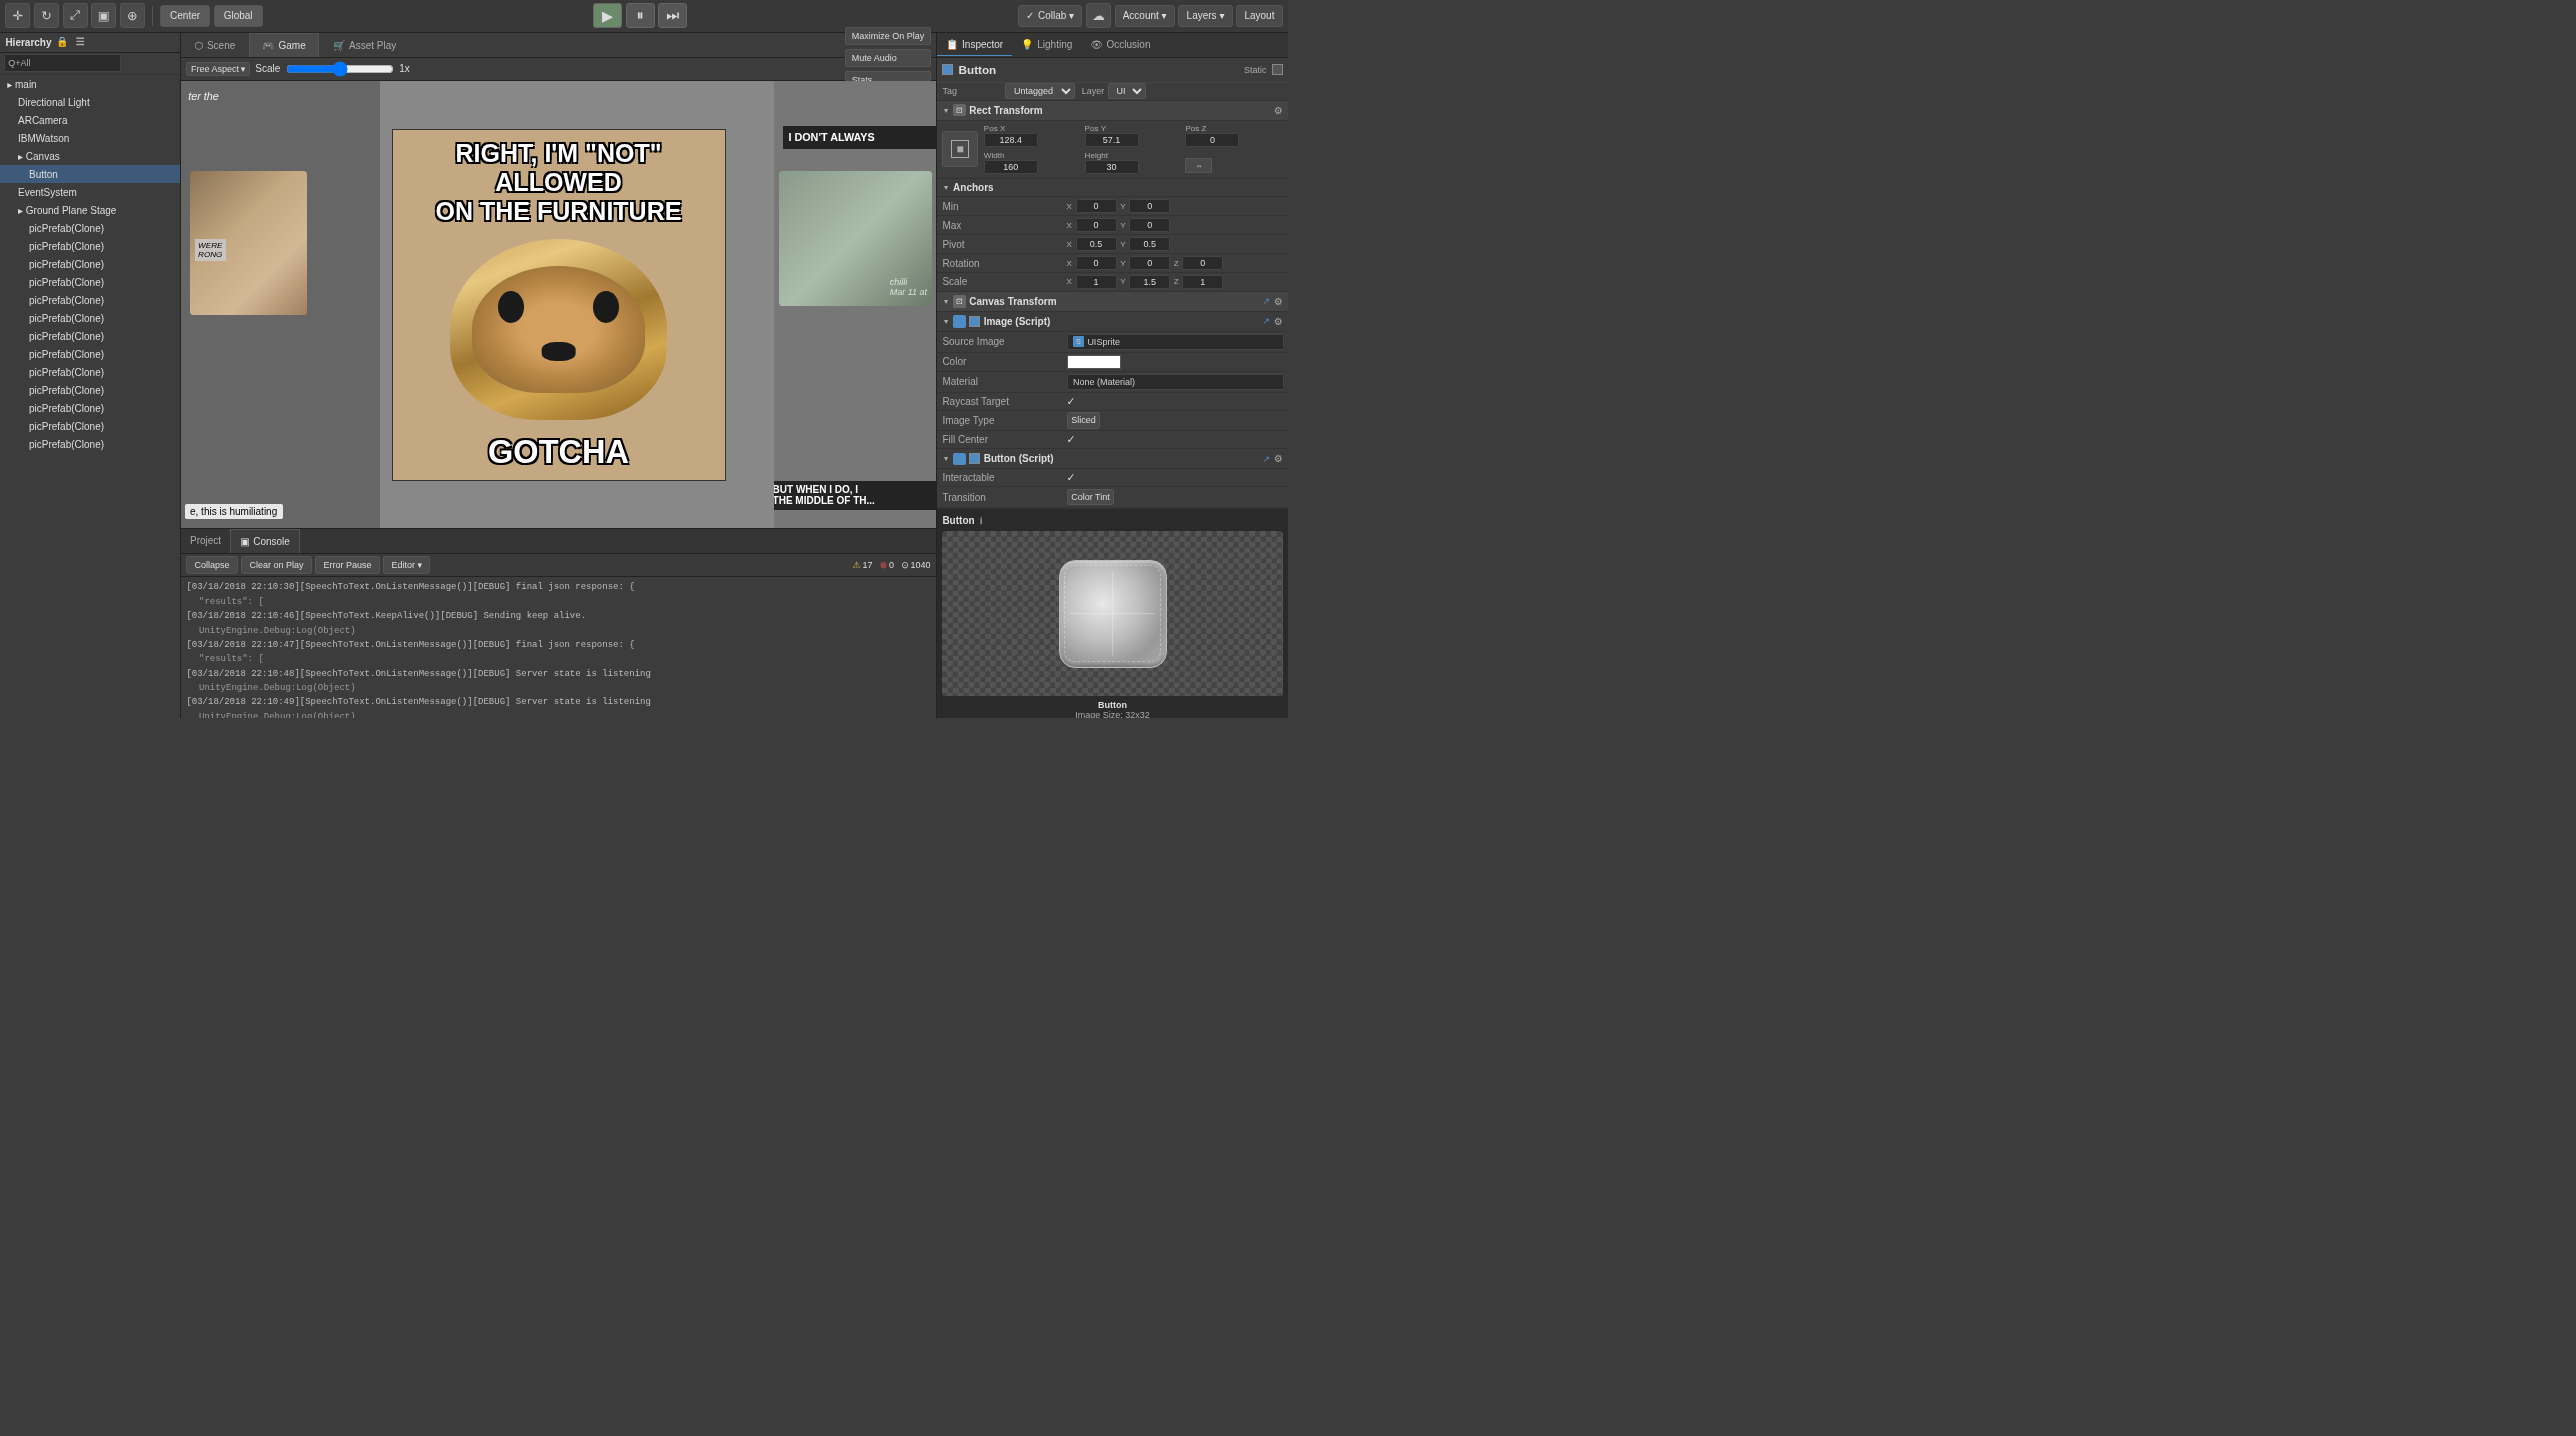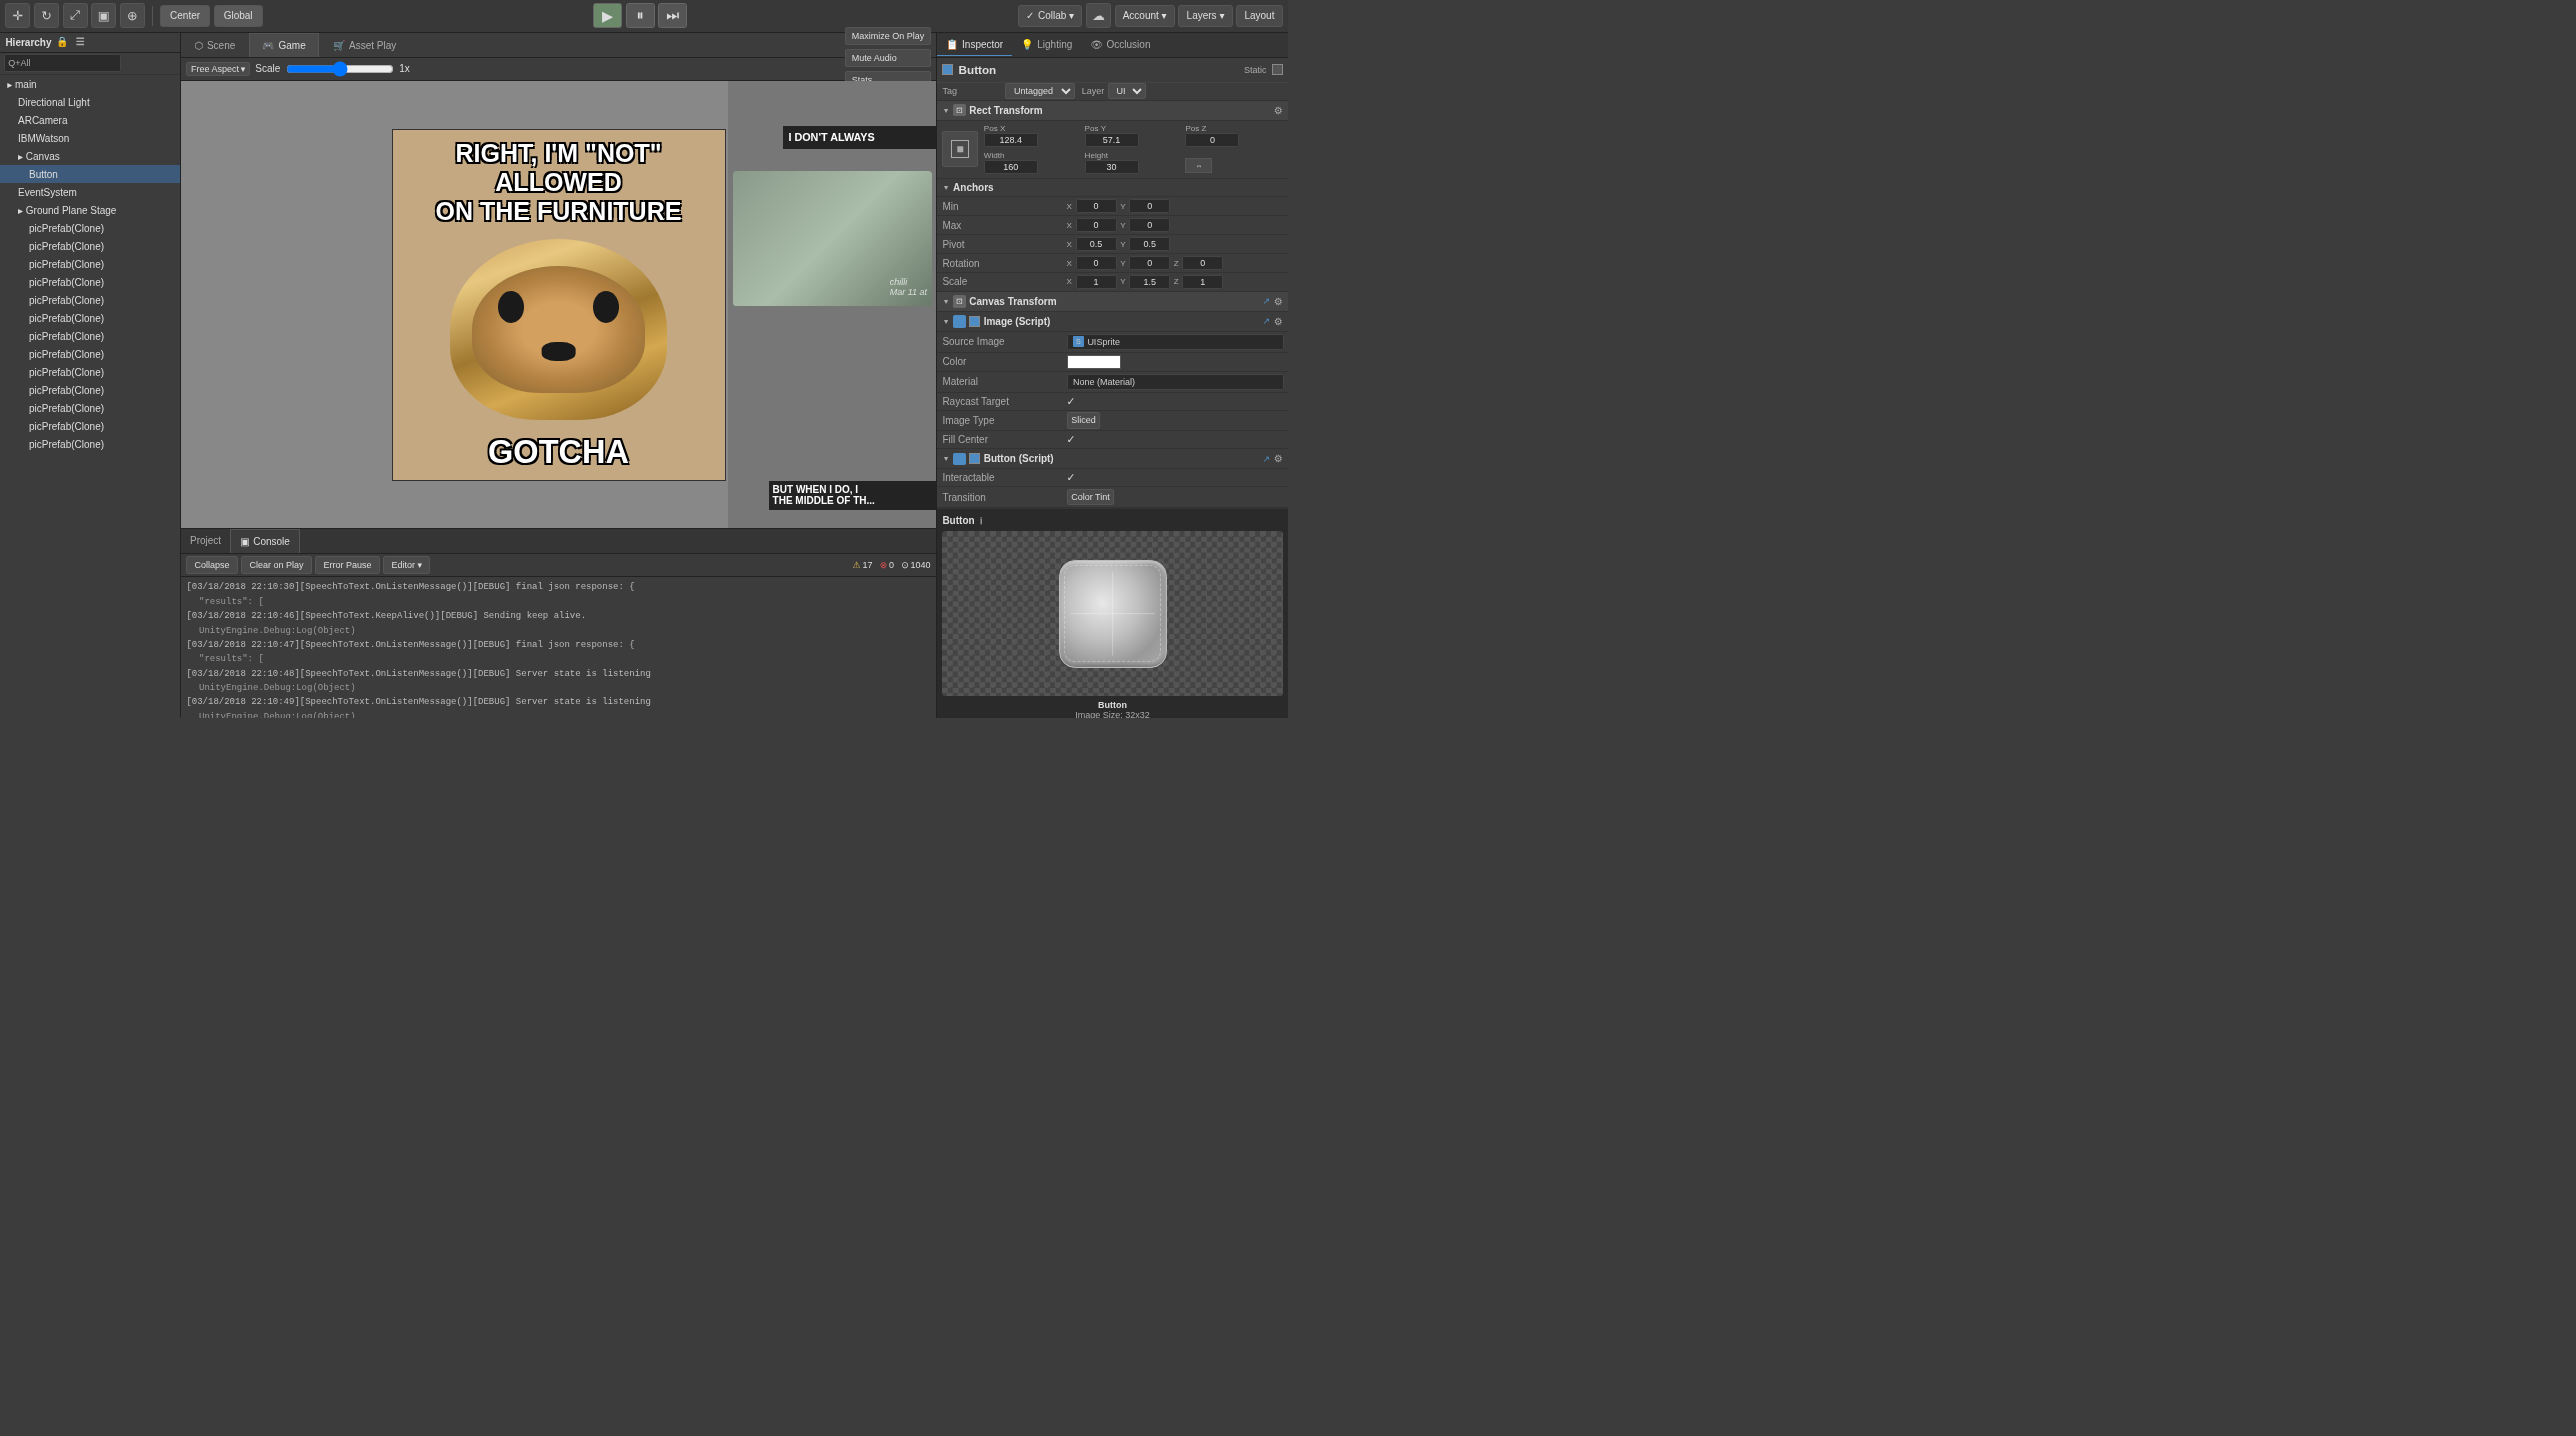--- a/index.html
+++ b/index.html
@@ -236,21 +236,21 @@
       left: 0; top: 0;
       width: 199px;
       height: 100%;
       background: #666;
       z-index: 2;
       overflow: hidden;
     }
     .right-meme-panel {
       position: absolute;
       right: 0; top: 0;
-      width: 208px;
+      width: 162px;
       height: 100%;
       background: #777;
       z-index: 2;
       overflow: hidden;
     }
     .caption-box {
       position: absolute;
       bottom: 9px;
       left: 3.6px;
       background: rgba(255,255,255,0.85);
@@ -682,20 +682,28 @@
         <div class="scene-tool-btn">Stats</div>
         <div class="scene-tool-btn">Gizmos ▾</div>
       </div>
     </div>
 
     <div style="flex:1; display:flex; flex-direction:column; overflow:hidden;">
 
       <div class="game-view">
         <div class="game-canvas">
 
+          <div class="left-meme-panel">
+            <div style="color:white;font-size:10.8px;font-style:italic;padding:9px 7.2px;opacity:0.9;">ter the</div>
+            <div style="position:absolute;top:90px;left:9px;right:9px;overflow:hidden;">
+              <div style="width:117px;height:144px;background:linear-gradient(135deg,#8B7355 0%,#c4a882 40%,#d4b896 70%,#a08060 100%);border-radius:3.6px;"></div>
+              <div style="position:absolute;bottom:54px;left:4.5px;background:rgba(200,200,200,0.9);color:#000;font-size:8.1px;padding:1.8px 3.6px;font-style:italic;">WERE<br>RONG</div>
+            </div>
+            <div class="caption-box">e, this is humiliating</div>
+          </div>
 
           <div class="meme-overlay">
             <div class="meme-center">
               <div class="meme-top-text">RIGHT, I'M "NOT" ALLOWED<br>ON THE FURNITURE</div>
               <div class="meme-dog-img">
                 <div style="width:100%;height:100%;background:linear-gradient(160deg,#c8a060 0%,#e8c880 20%,#a07830 50%,#d4a850 70%,#886020 100%);display:flex;align-items:center;justify-content:center;">
                   <div style="width:80%;height:70%;background:radial-gradient(ellipse,#d4a060 30%,#b08040 60%,#806030 100%);border-radius:50% 50% 40% 40%;position:relative;">
                     <div style="position:absolute;top:20%;left:15%;width:15%;height:25%;background:#1a1a1a;border-radius:50%;"></div>
                     <div style="position:absolute;top:20%;right:15%;width:15%;height:25%;background:#1a1a1a;border-radius:50%;"></div>
                     <div style="position:absolute;bottom:25%;left:50%;transform:translateX(-50%);width:20%;height:15%;background:#1a1a1a;border-radius:40%;"></div>

